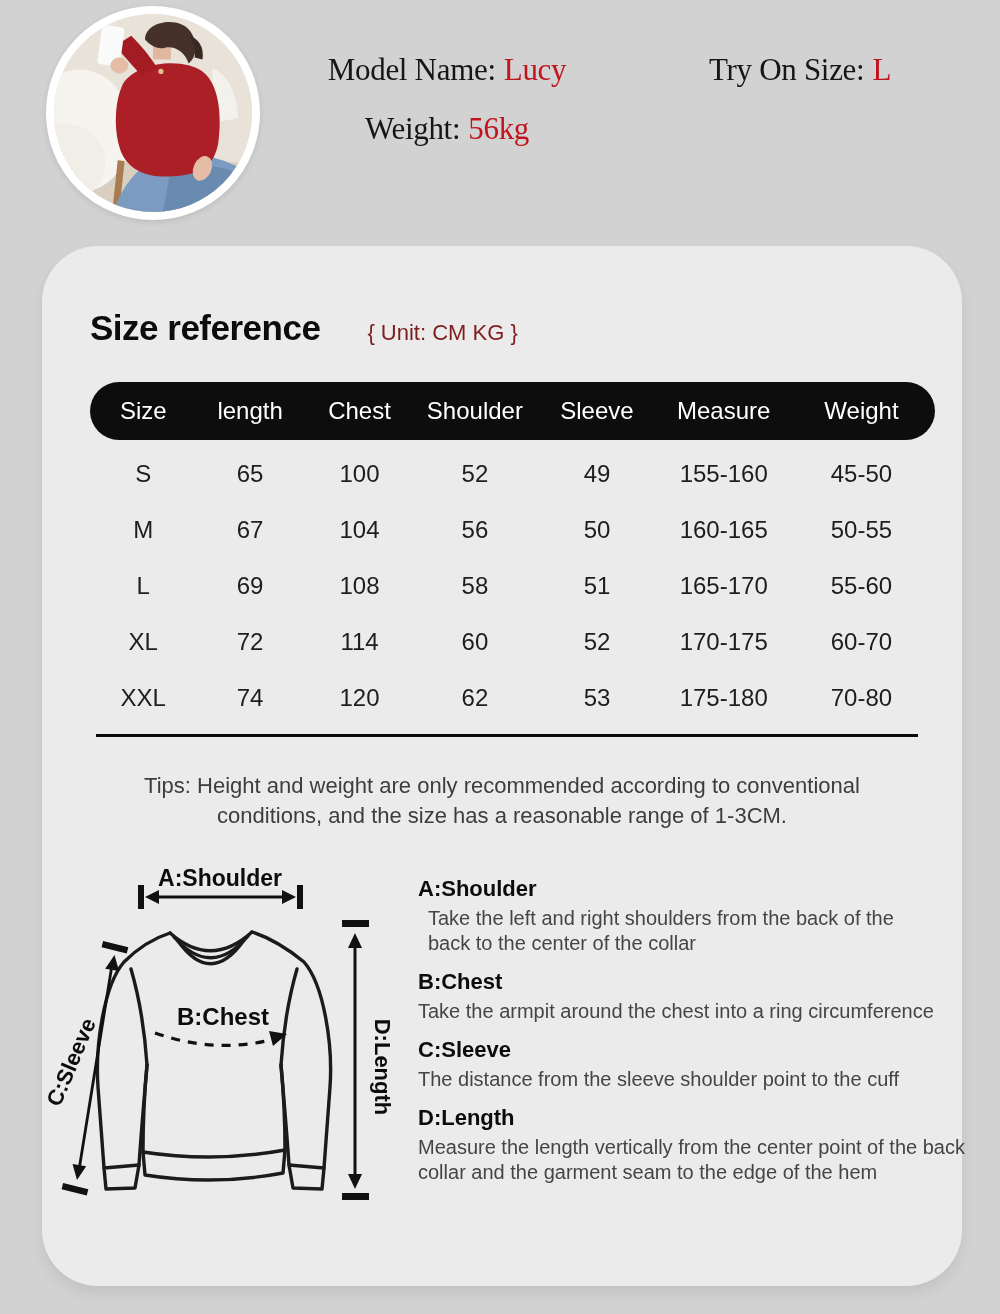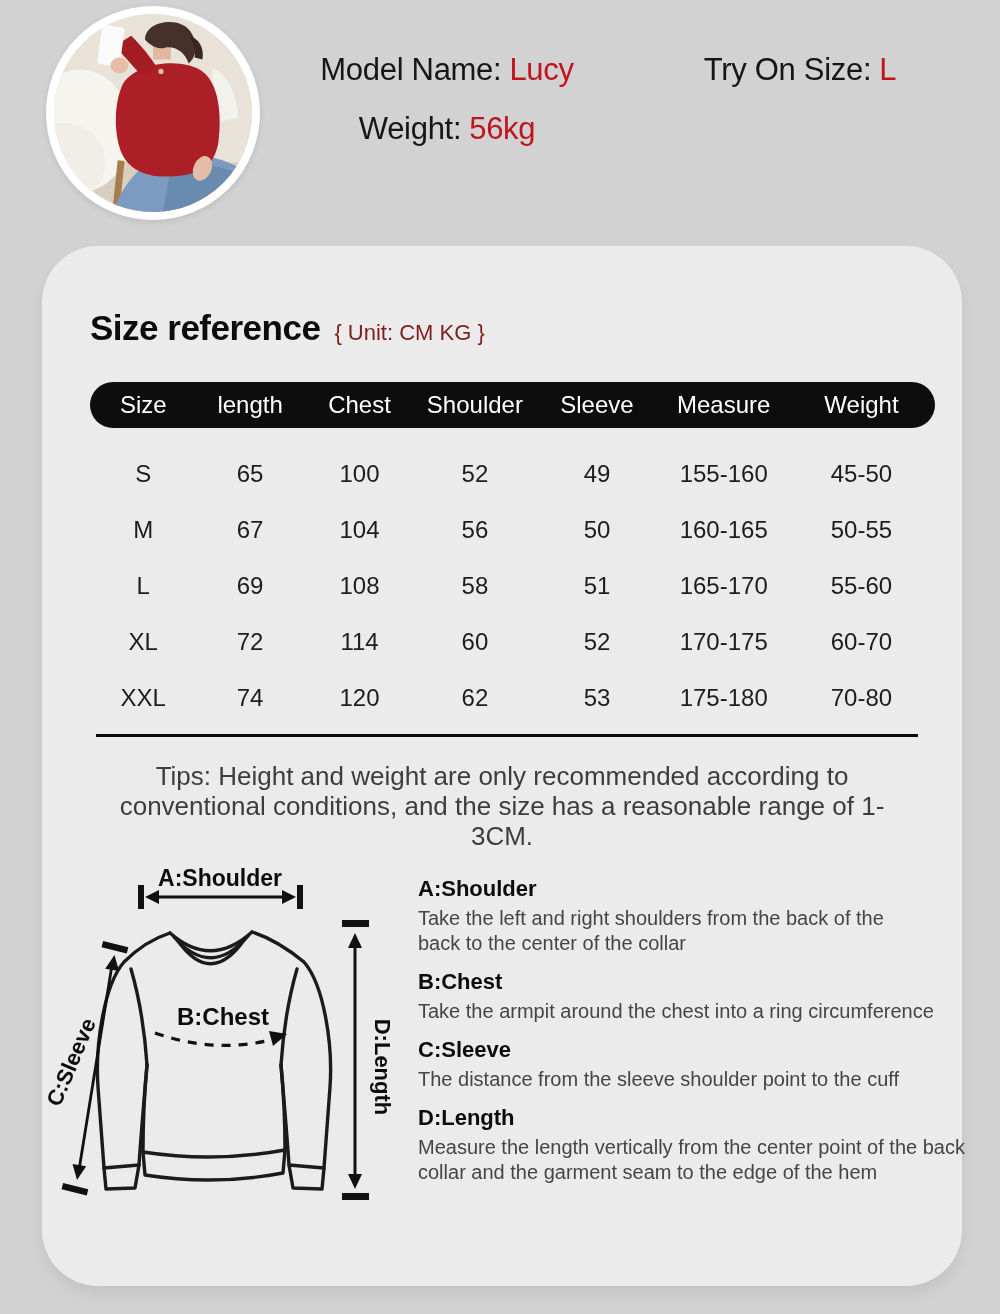--- a/index.html
+++ b/index.html
@@ -13,59 +13,59 @@
 
   
   .model-photo{
     position:absolute;left:46px;top:6px;width:198px;height:198px;
     border:8px solid #ffffff;border-radius:50%;overflow:hidden;
     background:#e8e2d9;box-shadow:0 2px 6px rgba(0,0,0,.10);
   }
   .model-photo svg{display:block;width:100%;height:100%;}
   .header-fields{
     position:absolute;left:252px;top:52px;width:706px;
-    display:grid;grid-template-columns:390px 316px;row-gap:23px;
+    display:grid;grid-template-columns:390px 316px;row-gap:23px;font-family:Liberation Serif, serif;
   }
   .hf{font-size:31px;color:#161616;text-align:center;white-space:nowrap;letter-spacing:-.3px;}
   .hf .val{color:#c1141c;margin-left:8px;}
 
   
   .card{
     position:absolute;left:42px;top:246px;width:920px;height:1040px;
     background:#ebebeb;border-radius:56px;
     box-shadow:0 8px 14px rgba(0,0,0,.07);
   }
-  .size-title-row{position:absolute;left:48px;top:62px;display:flex;align-items:baseline;}
+  .size-title-row{position:absolute;left:48px;top:62px;display:flex;align-items:baseline;gap:33px;}
   .size-title{font-size:35px;font-weight:700;color:#0c0c0c;letter-spacing:-.5px;}
   .unit-note{font-size:22px;color:#7f1d1d;margin-left:14px;}
 
   .grid7{display:grid;grid-template-columns:12.6% 12.7% 13.2% 14.1% 14.8% 15.2% 17.4%;align-items:center;}
   .thead-pill{
-    position:absolute;left:48px;top:136px;width:845px;height:46px;
+    position:absolute;left:48px;top:136px;width:845px;height:58px;
     background:#0d0d0d;border-radius:30px;color:#ffffff;
   }
   .thead-pill .cell{font-size:24px;text-align:center;color:#fff;}
   .tbody{position:absolute;left:48px;top:200px;width:845px;}
   .trow{height:56px;}
   .trow .cell{font-size:24px;color:#1d1d1d;text-align:center;}
 
   .divider{position:absolute;left:54px;top:488px;width:822px;height:3px;background:#0a0a0a;}
   .tips{
     position:absolute;left:50px;top:509px;width:820px;
     display:flex;justify-content:center;
   }
-  .tips p{margin:6px;max-width:780px;text-align:center;font-size:26px;line-height:30px;color:#3d3d3d;}
+  .tips p{margin:16px;max-width:780px;text-align:center;font-size:22px;line-height:30px;color:#3d3d3d;}
 
   
   .diagram{position:absolute;left:0;top:609px;width:360px;height:368px;}
   .measure-list{position:absolute;left:376px;top:630px;width:570px;}
   .m-item{margin-bottom:13px;}
   .m-title{font-size:22px;font-weight:700;color:#0c0c0c;margin-bottom:4px;}
   .m-desc{font-size:20px;line-height:25px;color:#454545;max-width:560px;}
-  .m-item:nth-child(1) .m-desc{max-width:480px;}
+  .m-item:nth-child(1) .m-desc{max-width:480px;margin-left:10px;}
 </style>
 </head>
 <body>
 
 <div class="stage">
 
   <div class="model-photo">
     <svg viewBox="0 0 200 200">
       <rect x="0" y="0" width="200" height="200" fill="#e8e2d9"></rect>
       <rect x="0" y="150" width="200" height="50" fill="#d8cfc0"></rect>

